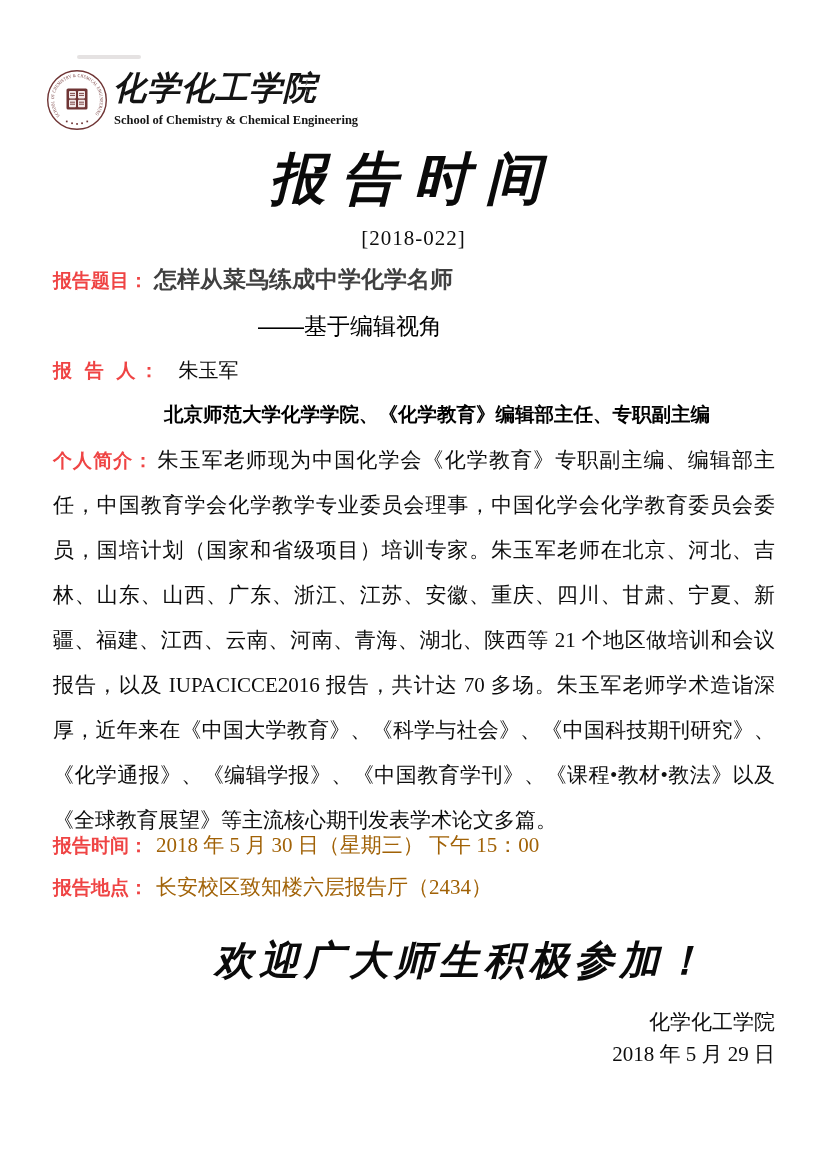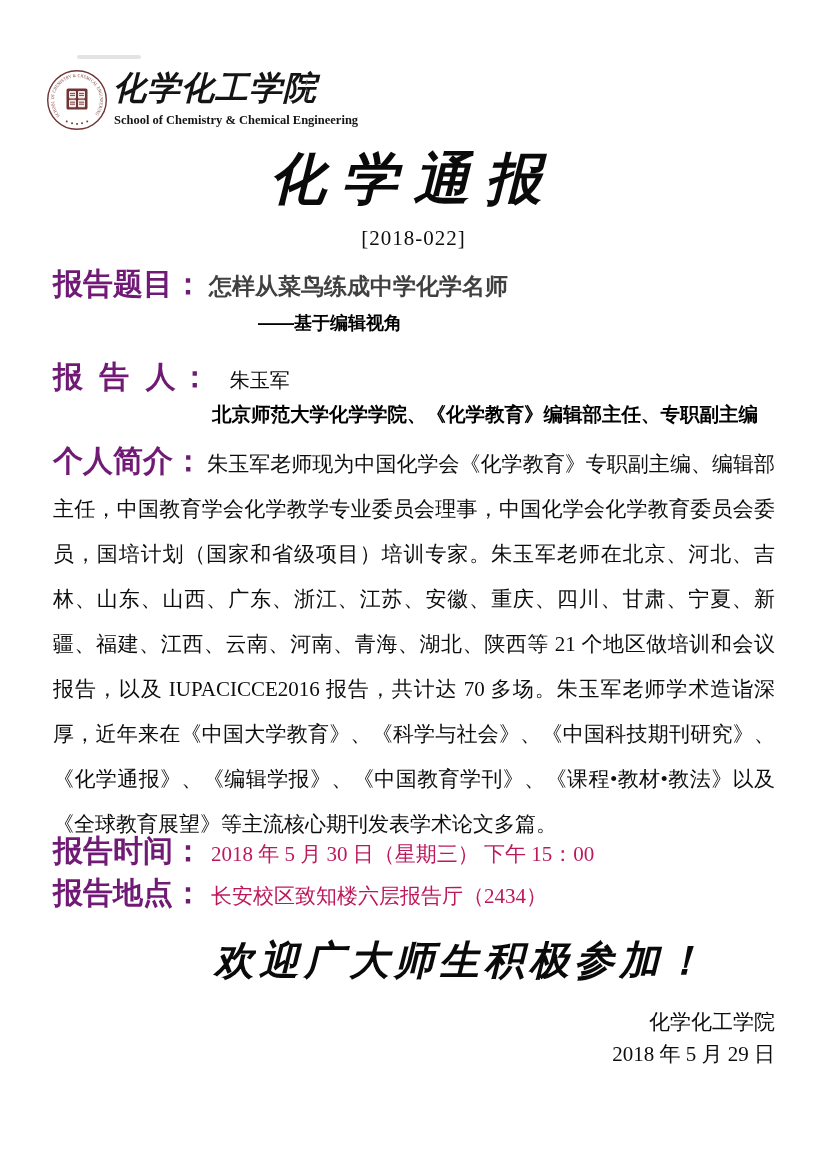--- a/index.html
+++ b/index.html
@@ -41,57 +41,57 @@
     font-size:56px;letter-spacing:16px;color:#0a0a0a;
   }
   .number{
     position:absolute;left:0;top:226px;width:827px;
     text-align:center;
     font-family:"Liberation Serif","DejaVu Serif",serif;
     font-size:21px;letter-spacing:1px;color:#0d0d0d;
   }
   
   .label{
-    font-family:Liberation Sans, sans-serif;
-    font-weight:bold;font-size:30px;color:#701a75;
+    font-family:Liberation Serif, serif;
+    font-weight:bold;font-size:19px;color:#ef4444;
   }
   .topic-line{position:absolute;left:53px;top:264px;width:722px;white-space:nowrap;}
   .topic-strong{
     font-family:"Liberation Sans","DejaVu Sans",sans-serif;
     font-weight:bold;font-size:23px;color:#404040;margin-left:6px;
   }
   .topic-sub{
     position:absolute;left:258px;top:311px;
     font-family:"Liberation Sans","DejaVu Sans",sans-serif;
-    font-weight:bold;font-size:18px;color:#000;white-space:nowrap;
+    font-weight:normal;font-size:23px;color:#000;white-space:nowrap;
   }
   .speaker-line{position:absolute;left:53px;top:357px;white-space:nowrap;}
   .speaker-label{letter-spacing:4px;margin-top:35px;}
   .speaker-name{
     font-family:"Liberation Sans","DejaVu Sans",sans-serif;
     font-size:20px;color:#0d0d0d;margin-left:16px;text-align:center;
   }
   .affiliation{
     position:absolute;left:164px;top:401px;
     font-family:Liberation Serif, serif;
-    font-weight:bold;font-size:19.5px;color:#000;white-space:nowrap;margin-left:48px;
+    font-weight:bold;font-size:19.5px;color:#000;white-space:nowrap;
   }
   .bio{
     position:absolute;left:53px;top:438px;width:722px;margin:0;
     font-family:"Liberation Serif","DejaVu Serif",serif;
     font-size:21px;line-height:45px;color:#0d0d0d;
     text-align:justify;text-justify:inter-character;
   }
   .bio .label{margin-right:4px;}
   .time-line,.venue-line{position:absolute;left:53px;white-space:nowrap;}
   .time-line{top:831px;}
   .venue-line{top:873px;}
   .line-value{
     font-family:"Liberation Serif","DejaVu Serif",serif;
-    font-size:21px;color:#be185d;margin-left:8px;
+    font-size:21px;color:#a16207;margin-left:8px;
   }
   
   .welcome{
     position:absolute;left:0;top:933px;width:827px;
     text-align:center;
     font-family:"Liberation Serif","DejaVu Serif",serif;
     font-weight:bold;font-style:italic;
     font-size:40px;letter-spacing:5px;color:#0a0a0a;padding-left:48px;
   }
   .footer{
@@ -135,21 +135,21 @@
         <rect x="41.4" y="52.6" width="1.7" height="1.7"></rect>
       </g>
     </svg>
     <div class="logo-zh">化学化工学院</div>
     <div class="logo-en">School of Chemistry &amp; Chemical Engineering</div>
     <svg class="sig-mark" viewBox="0 0 8 24" aria-hidden="true">
       <path d="M4 2c-1 2 1 3-1 5M3 10c2 1 0 3 2 4M4 17c-1 2 1 3 0 5" stroke="#6a6a6a" stroke-width="1" fill="none" stroke-linecap="round"></path>
     </svg>
   </header>
 
-  <h1 class="title">化学通报</h1>
+  <h1 class="title">报告时间</h1>
 
   <div class="number">[2018-022]</div>
 
   <div class="topic-line">
     <span class="label">报告题目：</span><span class="topic-strong">怎样从菜鸟练成中学化学名师</span>
   </div>
   <div class="topic-sub">——基于编辑视角</div>
 
   <div class="speaker-line">
     <span class="label speaker-label">报 告 人：</span><span class="speaker-name">朱玉军</span>

